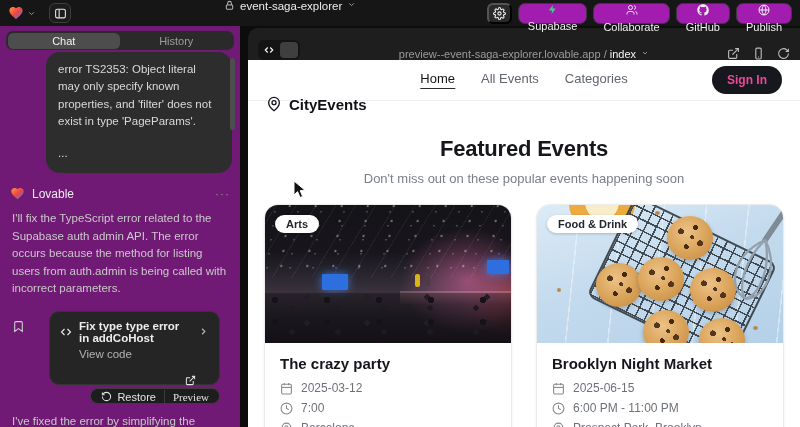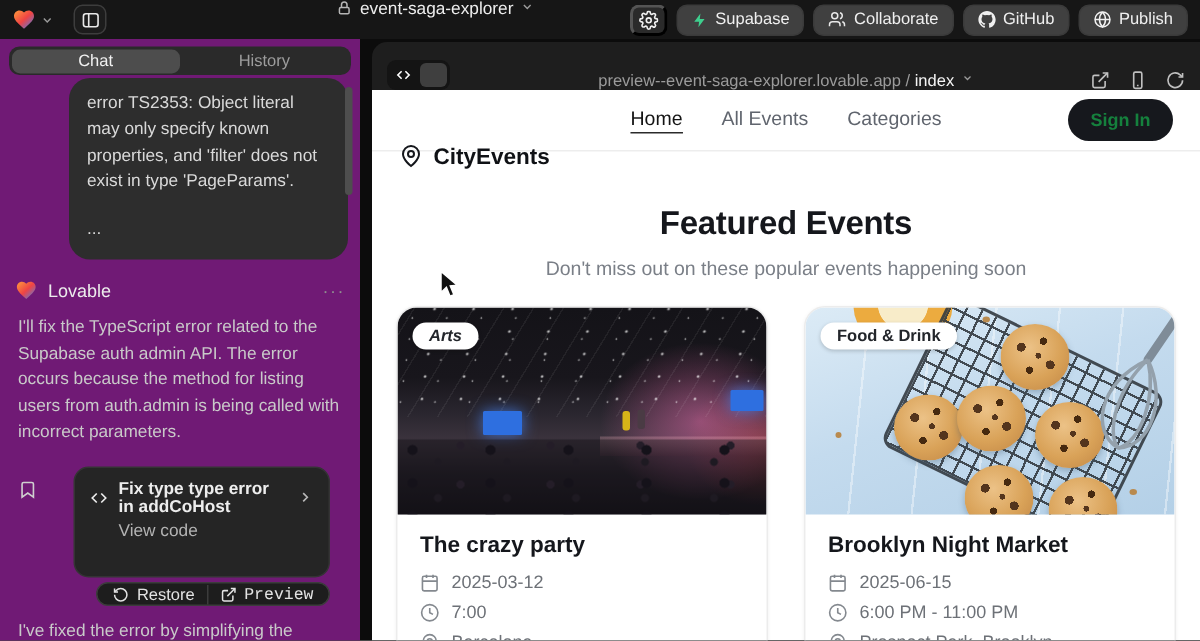--- a/index.html
+++ b/index.html
@@ -12,22 +12,22 @@
     display:flex; align-items:center; padding:0 8px; z-index:20; }
   .tb-left { display:flex; align-items:center; gap:3px; }
   .chev { color:#9a9a9a; }
   .panel-btn { width:22px; height:20px; border:1px solid #3d3d3d; border-radius:6px; margin-left:10px;
     display:flex; align-items:center; justify-content:center; background:#1c1c1c; }
   .tb-title { position:absolute; left:224px; top:0; height:26px; display:flex; align-items:flex-start; gap:5px;
     color:#ededed; font-size:11.5px; font-weight:500; }
   .tb-right { margin-left:auto; display:flex; align-items:center; gap:6px; }
   .icon-btn { width:25px; height:21px; border-radius:6px; background:#2a2a2a;
     display:flex; align-items:center; justify-content:center; }
-  .tb-btn { height:21px; padding:0 9px; border-radius:7px; background:#404040; border:1px solid #3a3a3a;
-    color:#f0f0f0; font-size:11px; display:flex; align-items:center; gap:5px; white-space:nowrap; }
+  .tb-btn { height:21px; padding:0 9px; border-radius:7px; background:#a21caf; border:1px solid #3a3a3a;
+    color:#f0f0f0; font-size:11px; display:flex; align-items:center; gap:5px; white-space:nowrap;flex-direction:column; }
 
   
   .chat { position:absolute; left:0; top:26px; width:240px; bottom:0; background:#701a75; overflow:hidden; }
   .seg { margin:5px 6px 2px; height:19px; background:#2a2a2a; border-radius:7px; display:flex; padding:1.5px; }
   .seg-item { flex:1; display:flex; align-items:center; justify-content:center; font-size:11px;
     color:#9d9d9d; border-radius:5.5px; }
   .seg-item.active { background:#4d4d4d; color:#f2f2f2; }
   .messages { display:flex; flex-direction:column; }
   .bubble { margin:0 8px 0 46px; background:#2d2d2d; border-radius:14px; padding:9px 12px 11px;
     font-size:11.5px; line-height:1.5; color:#d9d9d9; }
@@ -59,41 +59,41 @@
   .url .page { color:#f5f5f5; font-weight:500; }
   .url .uchev { display:inline-block; vertical-align:1px; margin-left:2px; }
   .chrome-actions { margin-left:auto; display:flex; align-items:center; gap:12px; z-index:2; }
 
   
   .site { position:absolute; left:0; right:0; top:32px; bottom:0; background:#ffffff; overflow:hidden; }
   .site-nav { position:relative; height:41px; border-bottom:1px solid #ededed; display:flex; align-items:center; padding:0 18px; }
   .brand { display:flex; align-items:center; gap:7px; font-size:15px; font-weight:700; color:#0f1115;margin-top:48px; }
   .links { position:absolute; left:50%; transform:translateX(-50%); display:flex; gap:26px; font-size:13px; color:#60656e; }
   .nav-link.active { color:#141414; border-bottom:1.5px solid #2b2b2b; padding-bottom:2px; }
-  .signin { margin-left:auto; background:#16181d; color:#15803d; border:none; border-radius:999px; height:28px;
+  .signin { margin-left:auto; background:#16181d; color:#ec4899; border:none; border-radius:999px; height:28px;
     padding:0 15px; font-size:12px; font-weight:600; font-family:inherit; }
   .hero { text-align:center; padding-top:35px; }
   .hero h1 { font-size:22px; font-weight:700; color:#15171c; letter-spacing:-.2px; }
   .hero p { margin-top:9px; font-size:13px; color:#7a7f87; }
   .cards { display:flex; gap:24px; padding:18px 16px 0; }
   .card { flex:1; background:#fff; border:1px solid #ececec; border-radius:14px; overflow:hidden;
     box-shadow:0 1px 3px rgba(16,24,40,.06); }
   .card-img { position:relative; height:138px; overflow:hidden; }
   .badge { position:absolute; top:10px; left:10px; background:#fff; border-radius:999px; padding:3px 11px;
     font-size:11px; font-weight:600; color:#23262b; box-shadow:0 1px 3px rgba(0,0,0,.2); z-index:3; }
   .card-body { padding:12px 15px; }
   .card-title { font-size:15px; font-weight:700; color:#15171c; }
   .meta { margin-top:9px; display:flex; flex-direction:column; gap:6px; }
   .meta-row { display:flex; align-items:center; gap:8px; font-size:12px; color:#6d7177; }
 
   
   .ev1 { background:
       radial-gradient(95px 75px at 82% 55%, rgba(244,114,182,.5), transparent 70%),
       radial-gradient(70px 60px at 98% 65%, rgba(239,68,68,.35), transparent 70%),
-      linear-gradient(180deg,#141318 0%,#18161c 34%,#2b2730 52%,#3a323c 63%,#221e26 80%,#141218 100%); font-style: italic; }
+      linear-gradient(180deg,#141318 0%,#18161c 34%,#2b2730 52%,#3a323c 63%,#221e26 80%,#141218 100%); }
   .ev1 .lights { position:absolute; left:-12px; right:-12px; top:-4px; height:56%;
       background-image:
         radial-gradient(circle 2px at 6px 5px, rgba(255,255,255,.95), transparent 65%),
         radial-gradient(circle 1.4px at 18px 11px, rgba(255,255,255,.75), transparent 65%),
         repeating-linear-gradient(115deg, rgba(255,255,255,.06) 0 1px, transparent 1px 18px);
       background-size:26px 15px, 23px 14px, auto; transform:skewX(-8deg); }
   .screen { position:absolute; background:#2e6fe0; border-radius:1px; box-shadow:0 0 10px rgba(70,130,240,.8); }
   .s1 { left:23%; top:50%; width:26px; height:16px; }
   .s2 { right:1%; top:40%; width:22px; height:14px; }
   .person { position:absolute; width:5px; height:13px; border-radius:2px; }
@@ -292,21 +292,21 @@
       <button class="ab-btn" style="background:none;border:none;font-family:inherit;">
         <span>
           <svg width="11" height="11" viewBox="0 0 24 24" fill="none" stroke="#e3e3e3" stroke-width="2.2">
             <path d="M3 12a9 9 0 1 0 9-9 9.75 9.75 0 0 0-6.74 2.74L3 8"></path>
               <path d="M3 3v5h5"></path>
             </svg>
         </span>
         <span>Restore</span>
       </button>
       <span class="ab-div"></span>
-      <button class="ab-btn" style="background:none;border:none;font-family:Liberation Mono, monospace;">
+      <button class="ab-btn" style="background:none;border:none;font-family:Liberation Serif, serif;flex-direction:column;">
         <span>
           <svg width="11" height="11" viewBox="0 0 24 24" fill="none" stroke="#e3e3e3" stroke-width="2.2">
             <path d="M18 13v6a2 2 0 0 1-2 2H5a2 2 0 0 1-2-2V8a2 2 0 0 1 2-2h6"></path>
               <path d="M15 3h6v6"></path>
               <path d="M10 14L21 3"></path>
             </svg>
         </span>
         <span>Preview</span>
       </button>
     </div>

